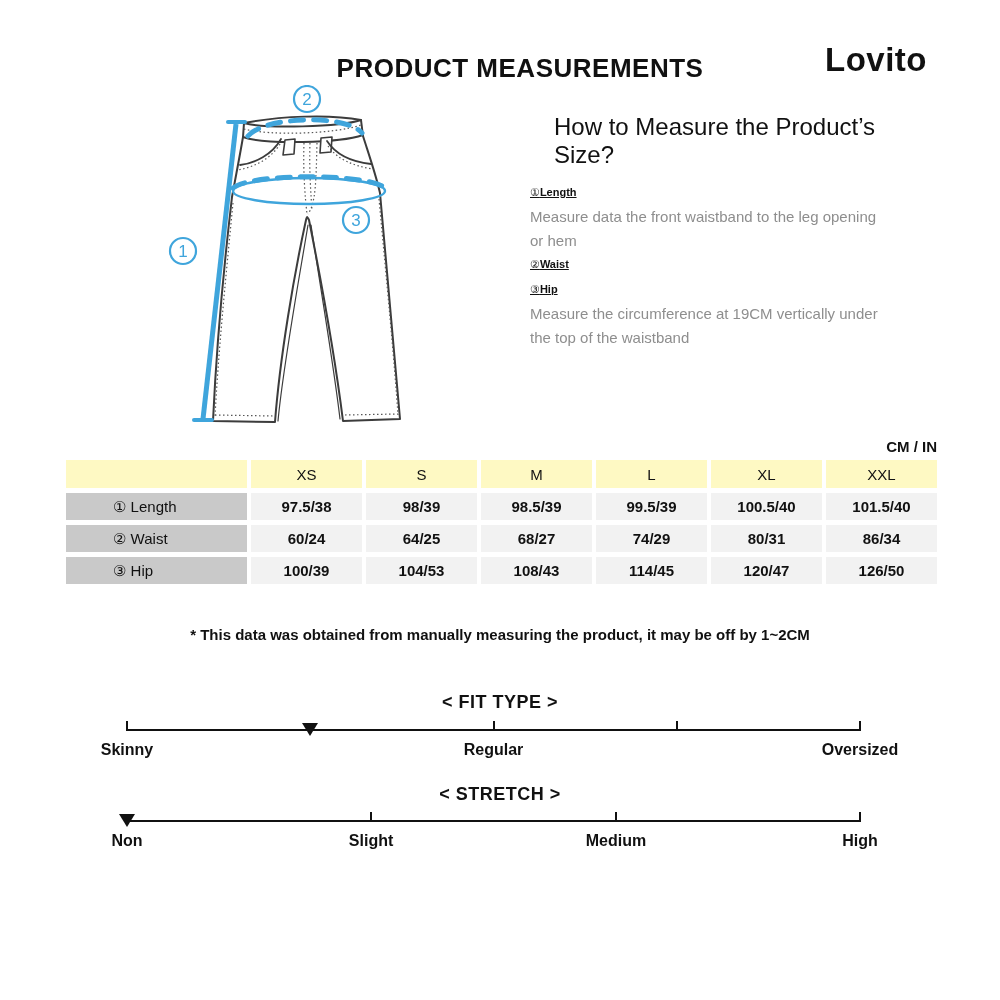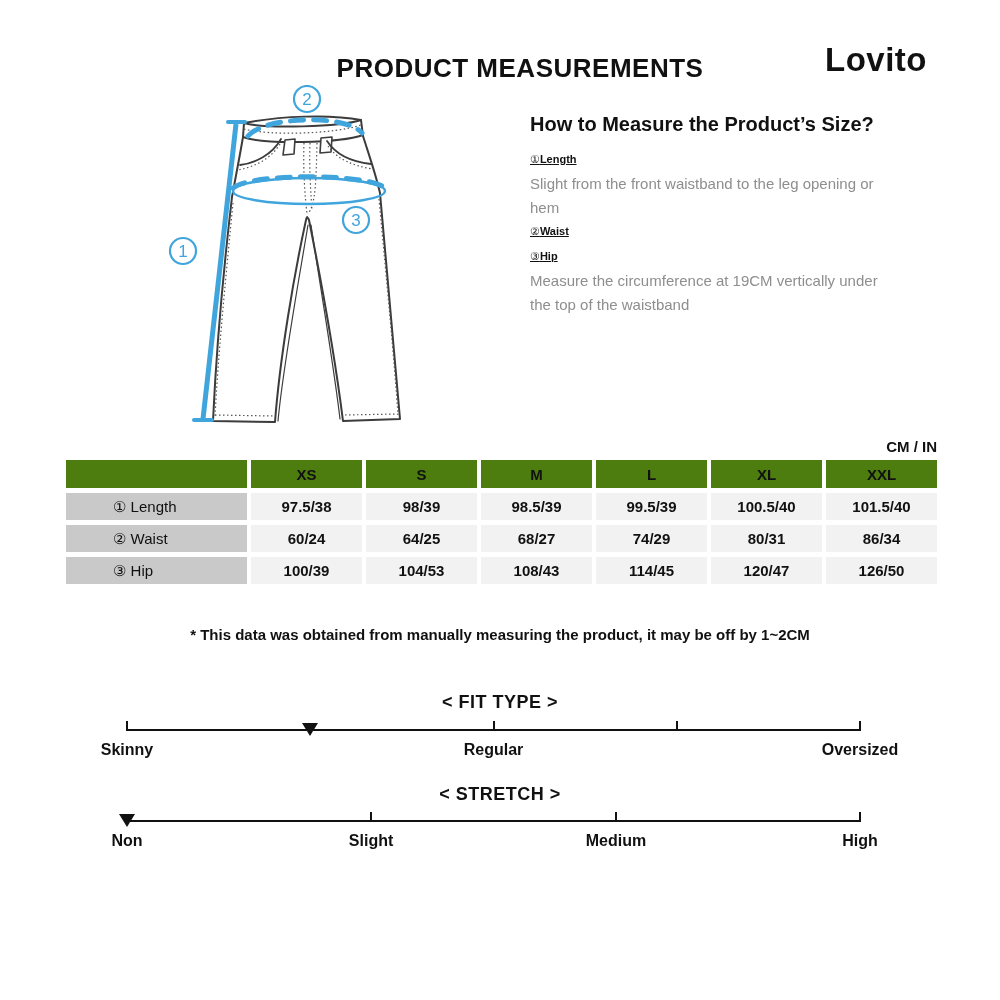--- a/index.html
+++ b/index.html
@@ -12,35 +12,35 @@
     position:absolute; top:53px; left:0; width:100%;
     text-align:center; font-size:26px; font-weight:800; letter-spacing:0.5px;padding-left:40px;
   }
   .brand {
     position:absolute; top:41px; right:73px;
     font-size:33px; font-weight:800; letter-spacing:0.5px;
   }
   .diagram { position:absolute; left:150px; top:85px; }
 
   .howto { position:absolute; left:530px; top:113px; width:358px; }
-  .howto-heading { font-size:20px; font-weight:700; margin-bottom:11px; }
+  .howto-heading { font-size:24px; font-weight:400; margin-bottom:11px;margin-left:24px; }
   .mi-label { font-size:11px; font-weight:700; line-height:25px;text-decoration:underline; }
   .mi-num { font-weight:400; }
   .mi-desc { font-size:15px; color:#8e8e8e; line-height:23.5px; font-weight:400; }
 
   .unit { position:absolute; top:438px; right:63px; font-size:15px; font-weight:700; }
 
   .size-table {
     position:absolute; left:66px; top:460px;
     display:grid; grid-template-columns:181px repeat(6,111px);
     grid-template-rows:28px 27px 27px 27px; row-gap:5px; column-gap:4px;
     font-size:15px;
   }
   .cell { display:flex; align-items:center; justify-content:center; }
-  .th { background:#4d7c0f; font-weight:700; }
+  .th { background:#fef9c3; font-weight:400; }
   .tl { background:#c9c9c9; justify-content:flex-start; padding-left:47px; font-weight:400; }
   .td { background:#f2f2f2; font-weight:700; }
 
   .footnote { position:absolute; top:626px; left:0; width:100%; text-align:center;
     font-size:15px; font-weight:700; }
 
   .scale-title { position:absolute; left:0; width:100%; text-align:center;
     font-size:18px; font-weight:800; letter-spacing:0.5px; }
   .scale-track { position:absolute; left:127px; width:733px; height:2px; }
   .scale-line { position:absolute; left:0; top:0; width:100%; height:2px; background:#111; }
@@ -109,21 +109,21 @@
       <text x="157" y="20" text-anchor="middle" stroke="none" fill="#3fa5dc" font-size="17">2</text>
       <text x="206" y="141" text-anchor="middle" stroke="none" fill="#3fa5dc" font-size="17">3</text>
     </g>
   </svg>
 
   <div class="howto">
     <div class="howto-heading">How to Measure the Product’s Size?</div>
 
     <div>
       <div class="mi-label"><span class="mi-num">①</span><span>Length</span></div>
-      <div class="mi-desc">Slight from the front waistband to the leg opening or hem</div>
+      <div class="mi-desc">Measure data the front waistband to the leg opening or hem</div>
     </div>
     <div>
       <div class="mi-label"><span class="mi-num">②</span><span>Waist</span></div>
     </div>
     <div>
       <div class="mi-label"><span class="mi-num">③</span><span>Hip</span></div>
       <div class="mi-desc">Measure the circumference at 19CM vertically under the top of the waistband</div>
     </div>
   </div>
 

